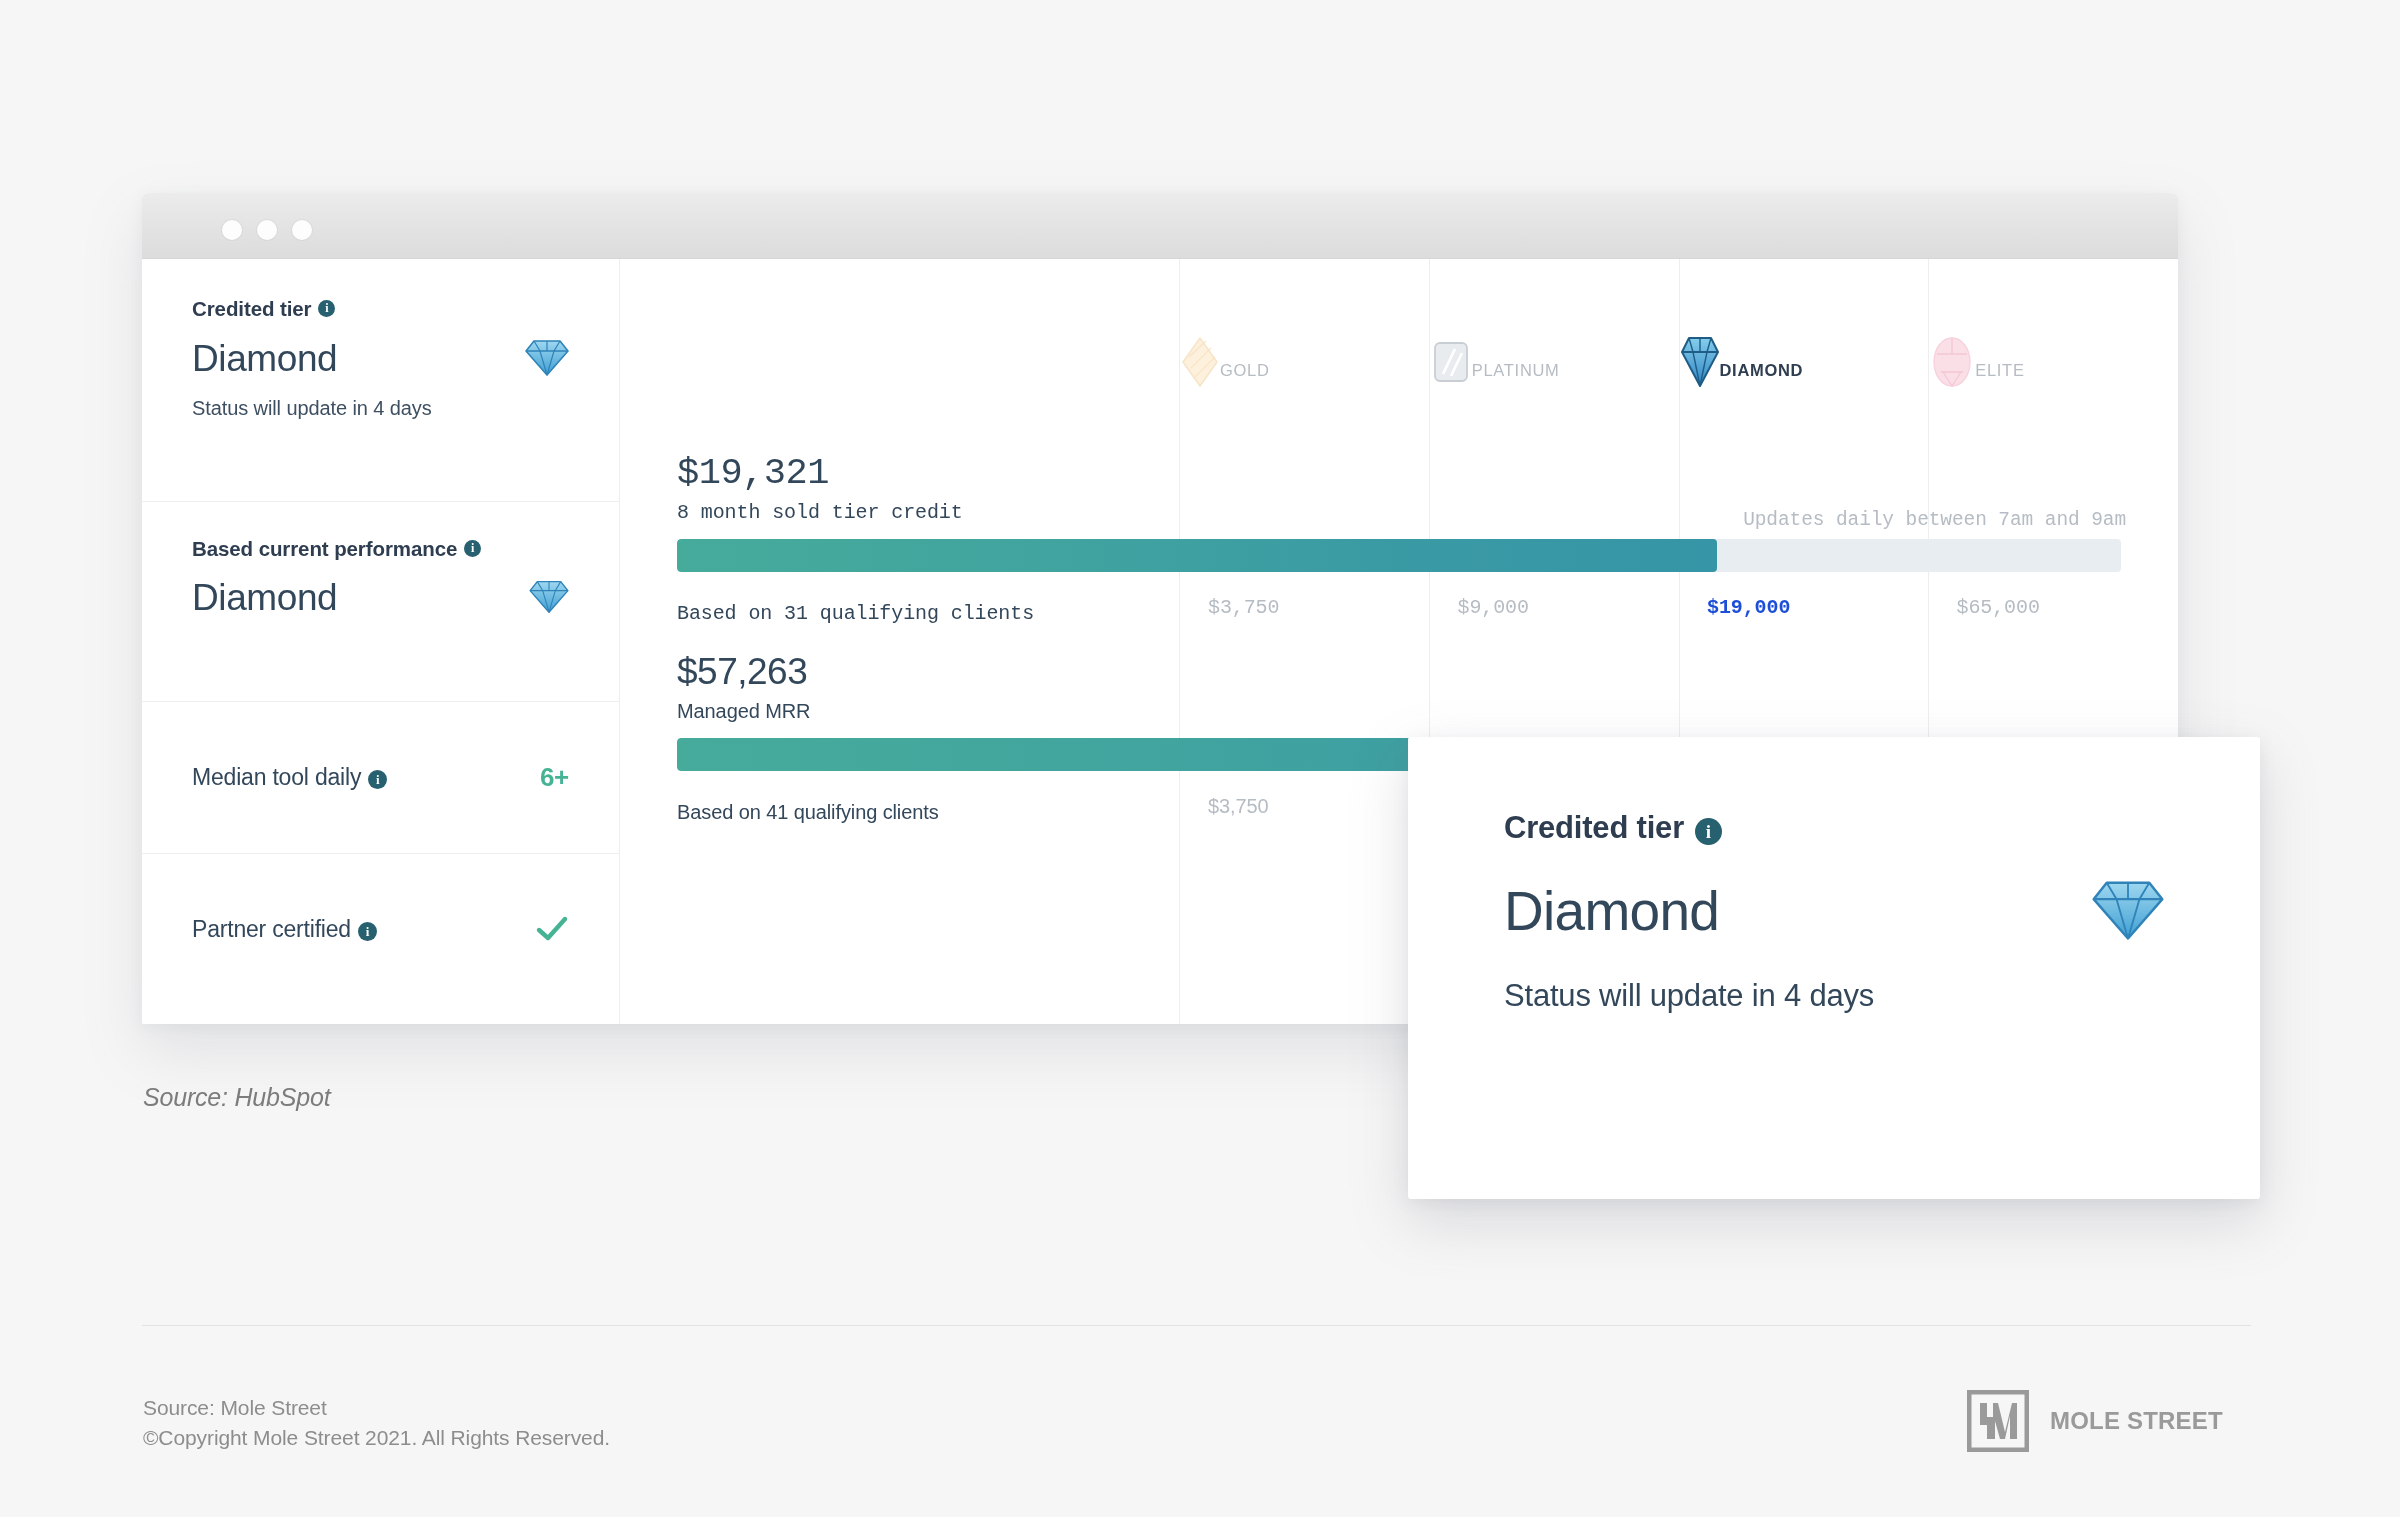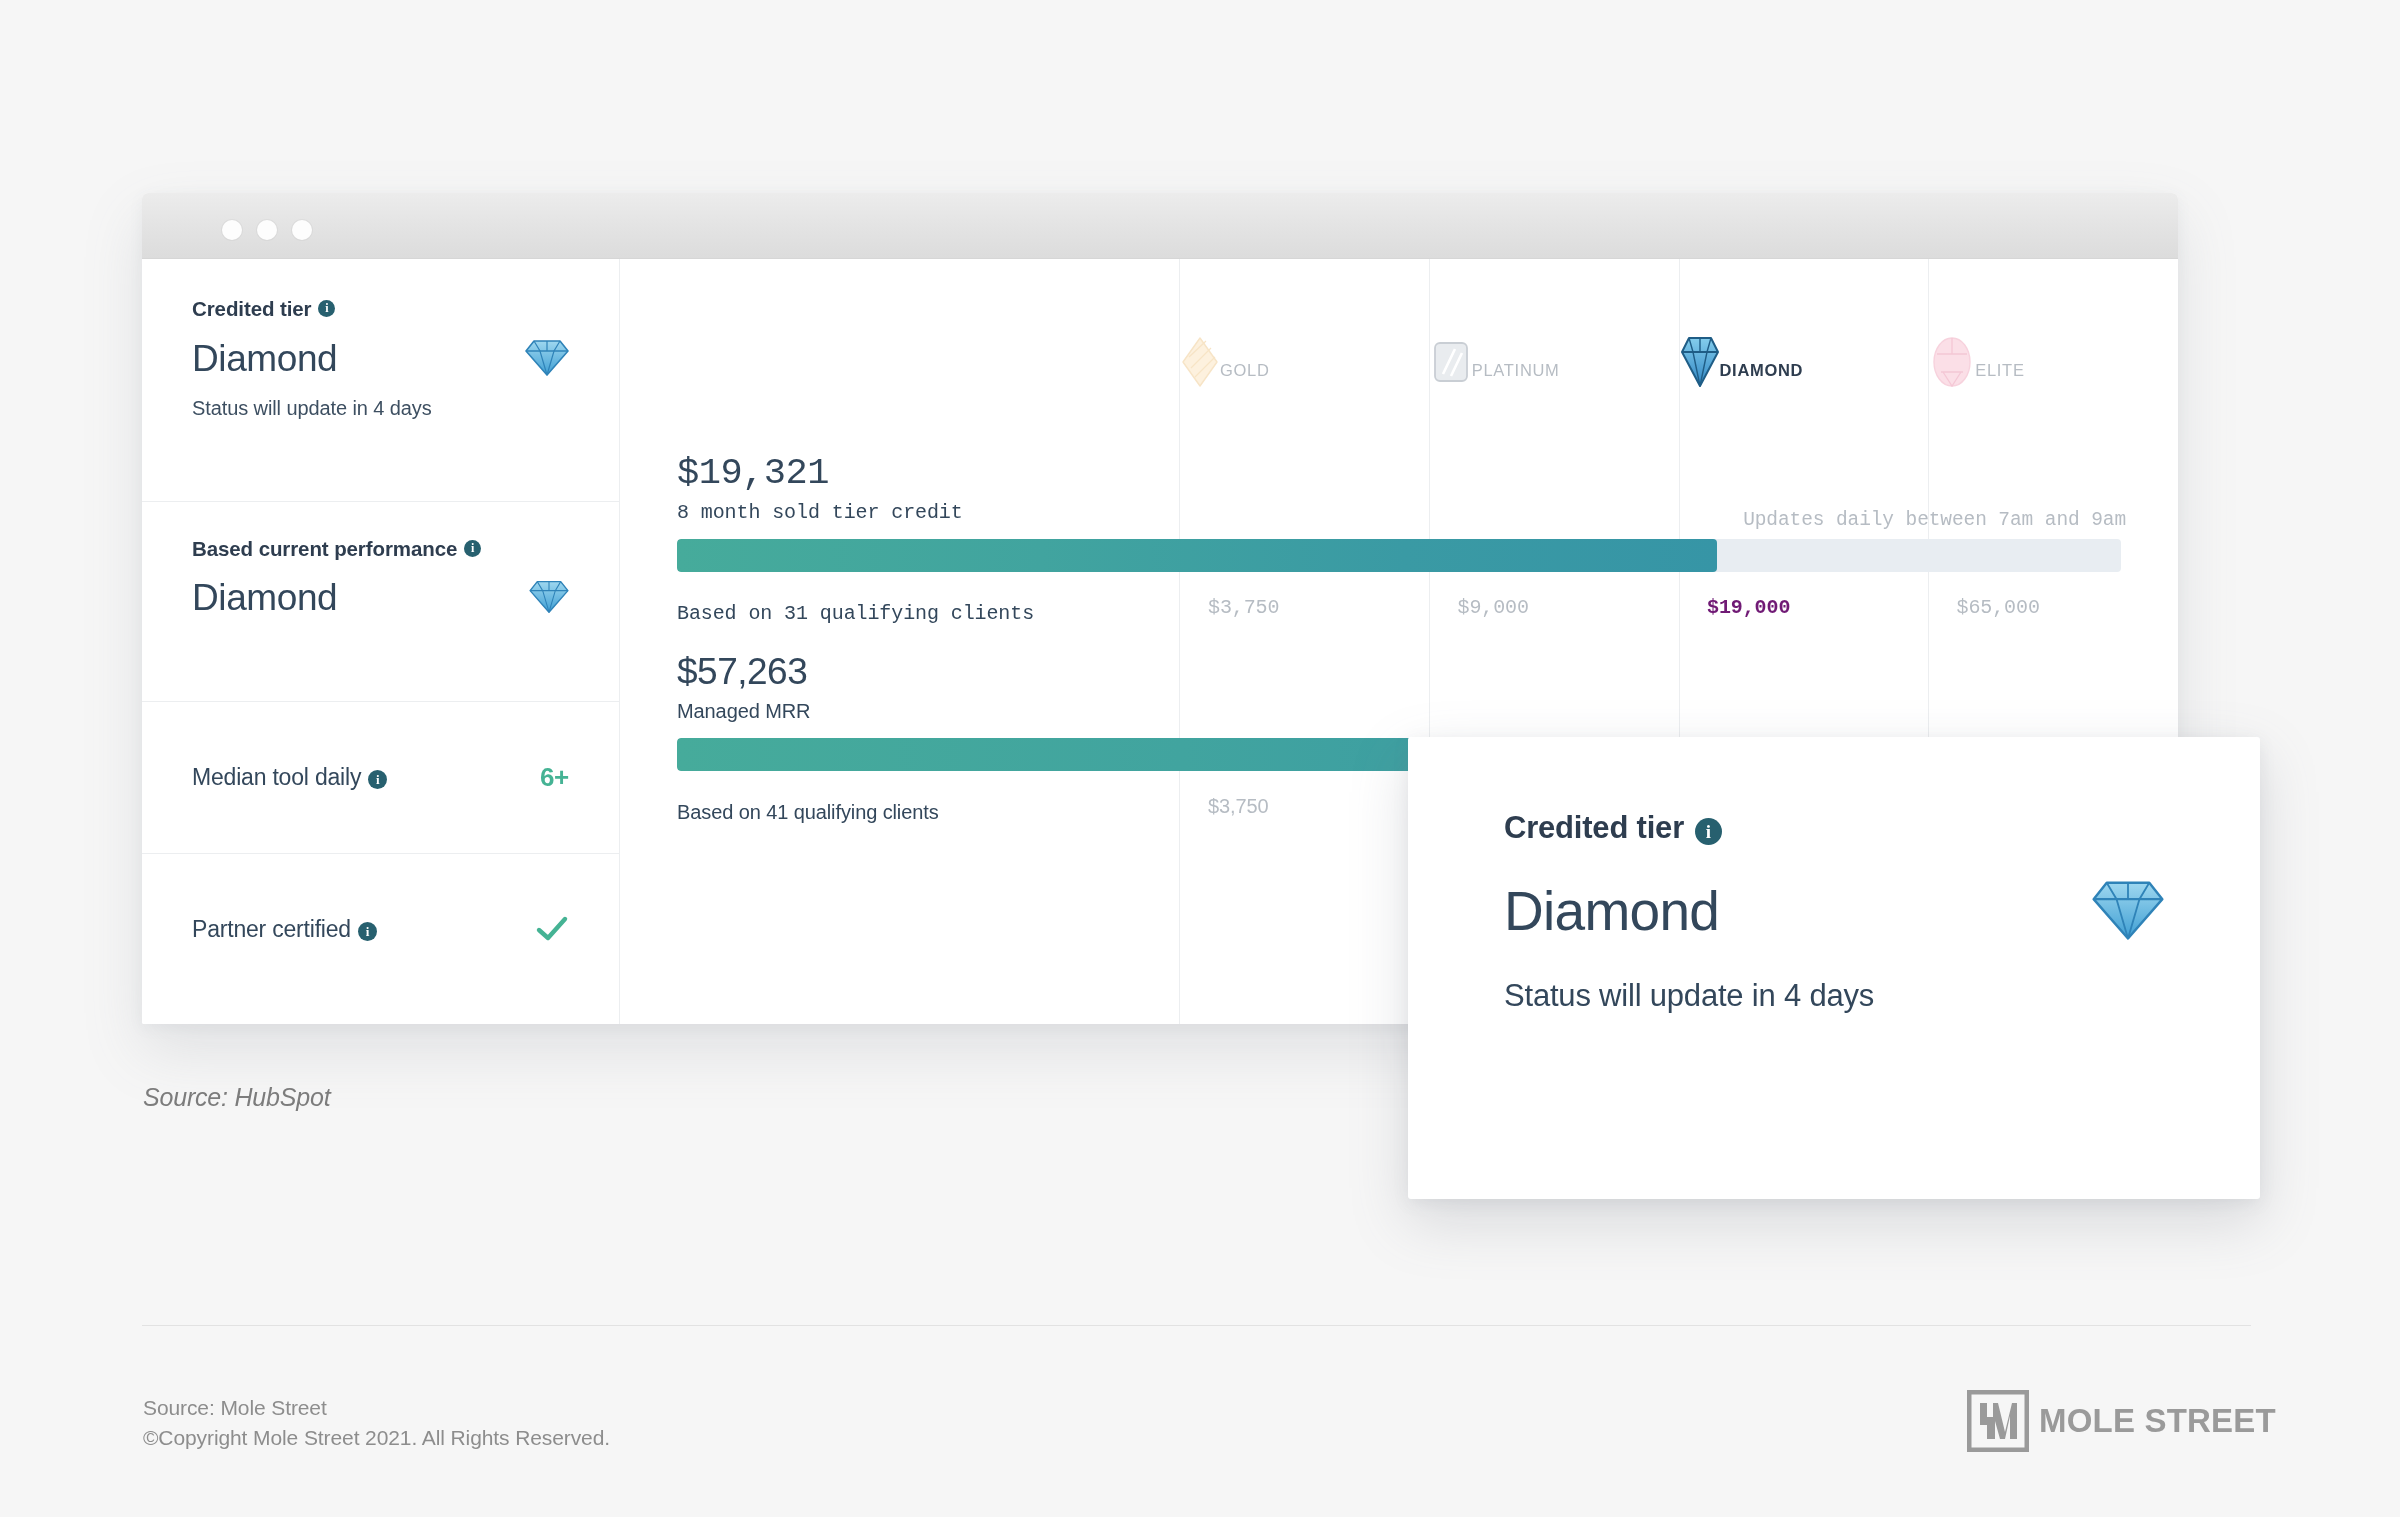--- a/index.html
+++ b/index.html
@@ -116,21 +116,21 @@
     background: linear-gradient(90deg,#46ab9b 0%, #41a49f 35%, #3a9aa4 70%, #3695a6 100%);
   }
   .m-foot { position: relative; margin-top: 24px; height: 46px; }
   .m-based {
     position: absolute; left: 57px; top: 6px;
     font-size: 20px; color: #33475b; letter-spacing: -0.1px;
   }
   .thresholds { position: absolute; left: 0; right: 0; top: 0; display: flex; }
   .th-sp { flex: 0 0 560px; }
   .th-c { flex: 1; font-size: 20px; color: #b6bcc3; padding-left: 28px; letter-spacing: -0.1px; }
-  .th-c.current { color: #701a75; font-weight: bold; }
+  .th-c.current { color: #1d4ed8; font-weight: bold; }
 
   
   .callout {
     position: absolute; left: 1408px; top: 737px;
     width: 852px; height: 462px;
     background: #fff; border-radius: 3px;
     box-shadow: 0 22px 58px rgba(110,116,128,0.22), 0 4px 16px rgba(110,116,128,0.10);
     padding: 73px 0 0 96px;
   }
   .c-label { font-size: 31px; font-weight: bold; color: #2e3d4f; letter-spacing: -0.2px; }
@@ -152,21 +152,21 @@
 
   
   .divider { position: absolute; left: 142px; top: 1325px; width: 2109px; height: 1px; background: #e2e2e2; }
   .foot {
     position: absolute; left: 143px; top: 1393px;
     font-size: 21px; color: #8d8d8d; line-height: 1.42; letter-spacing: -0.1px;
   }
   .logo { position: absolute; left: 1967px; top: 1390px; display: flex; align-items: center; }
   .logo-mark { width: 62px; height: 62px; }
   .logo-text {
-    margin-left: 10px; font-size: 33px; font-weight: bold; color: #9a9a9a; letter-spacing: 0.2px;
+    margin-left: 21px; font-size: 24px; font-weight: bold; color: #9a9a9a; letter-spacing: 0.2px;
   }
 </style>
 </head>
 <body>
 
 <div id="stage">
 
   <div class="browser">
 
     <div class="titlebar">

